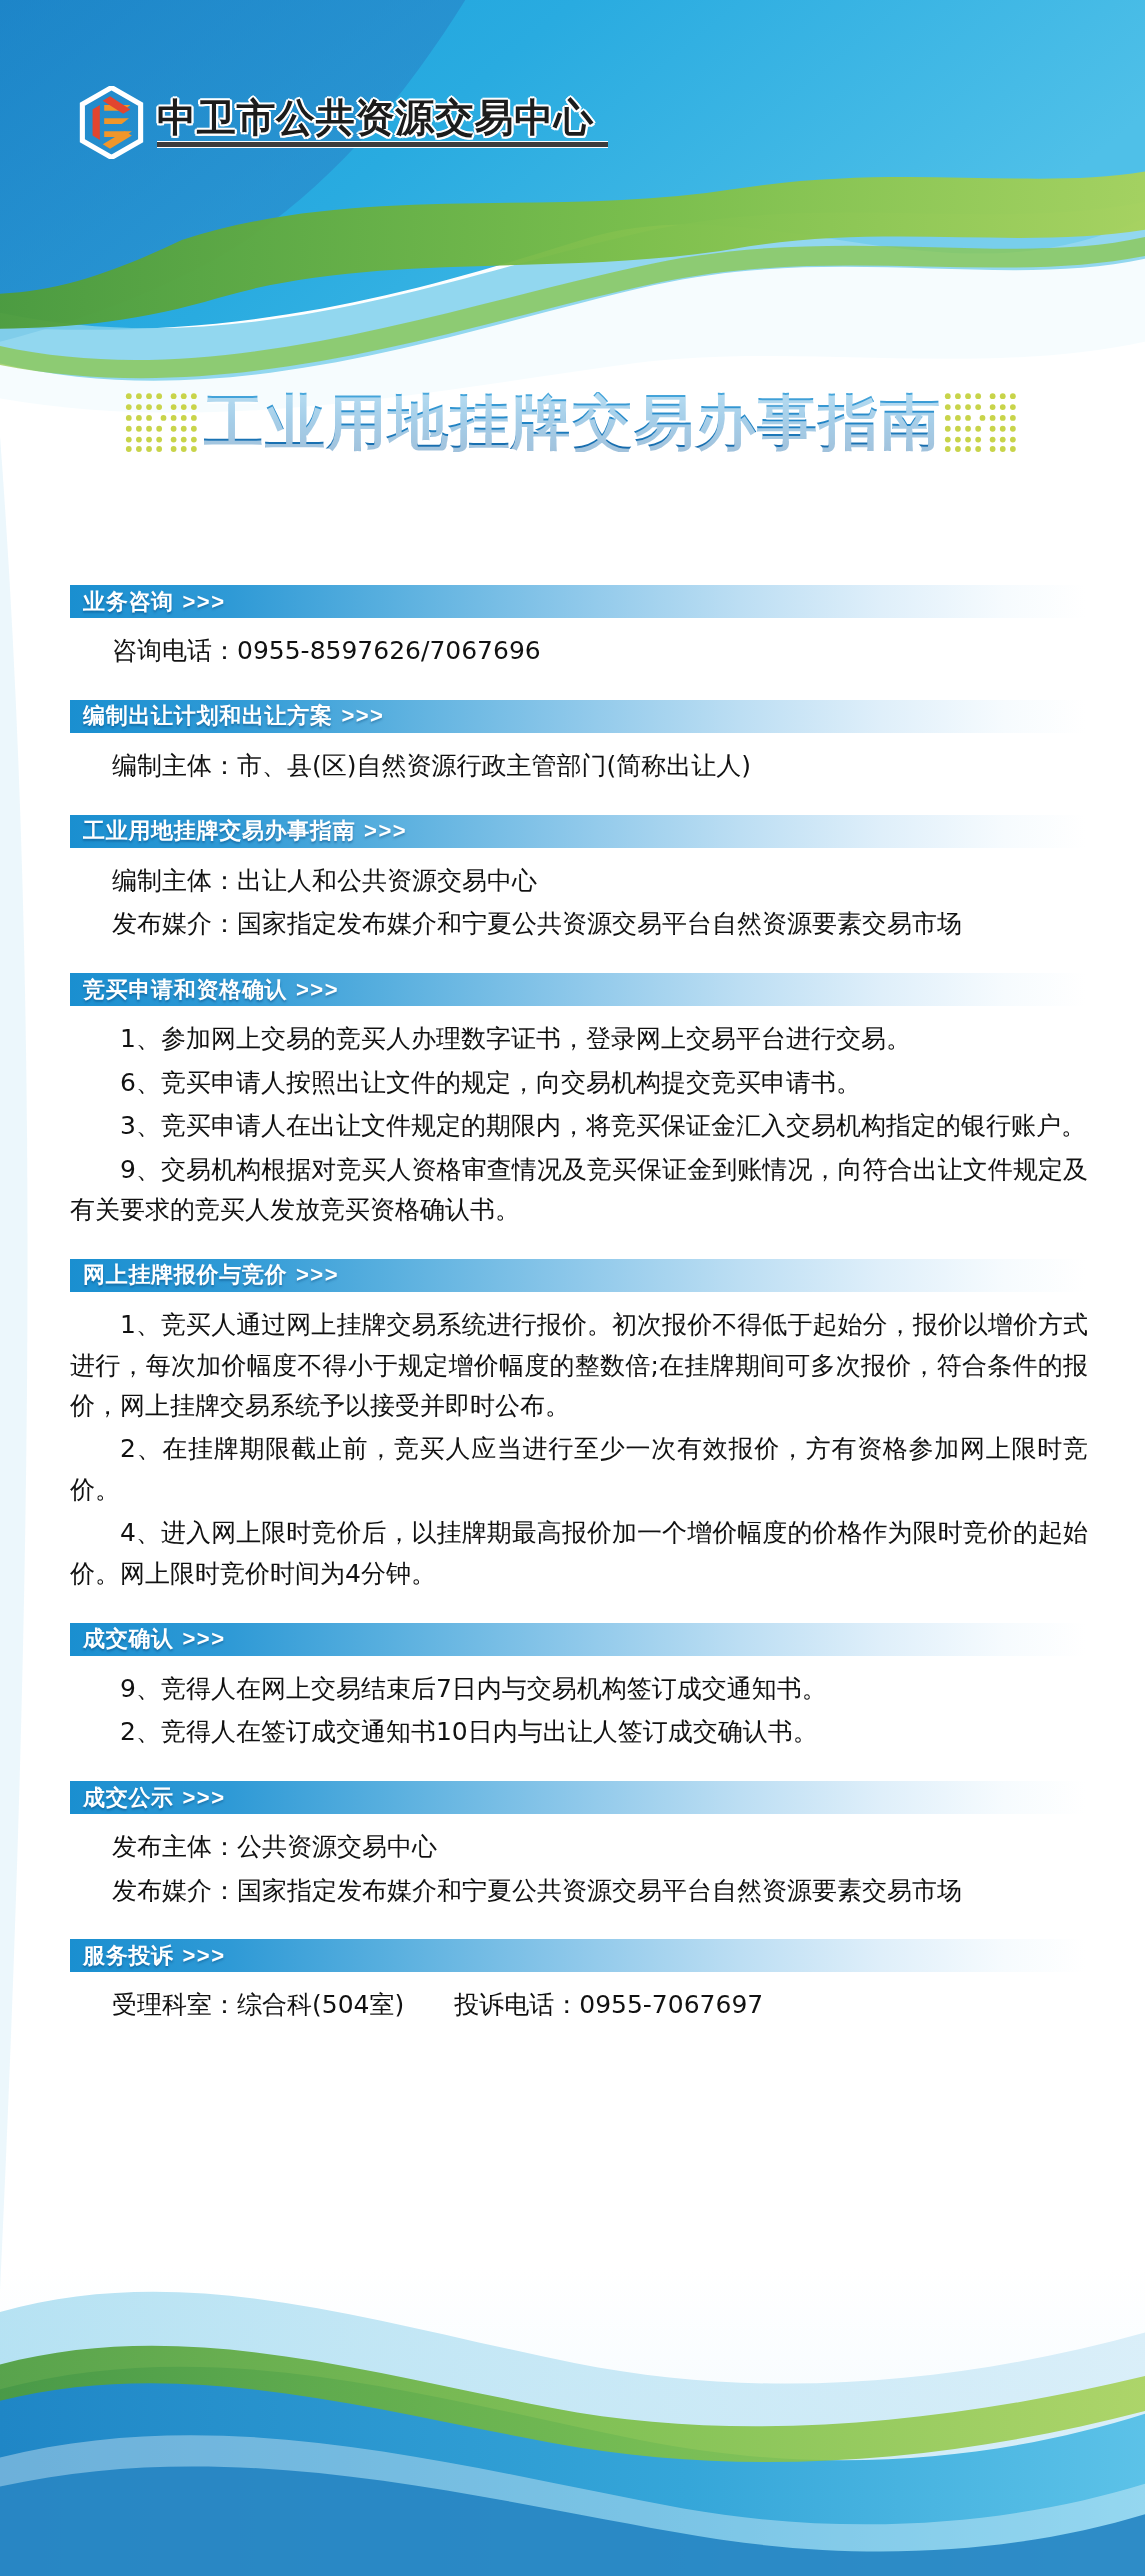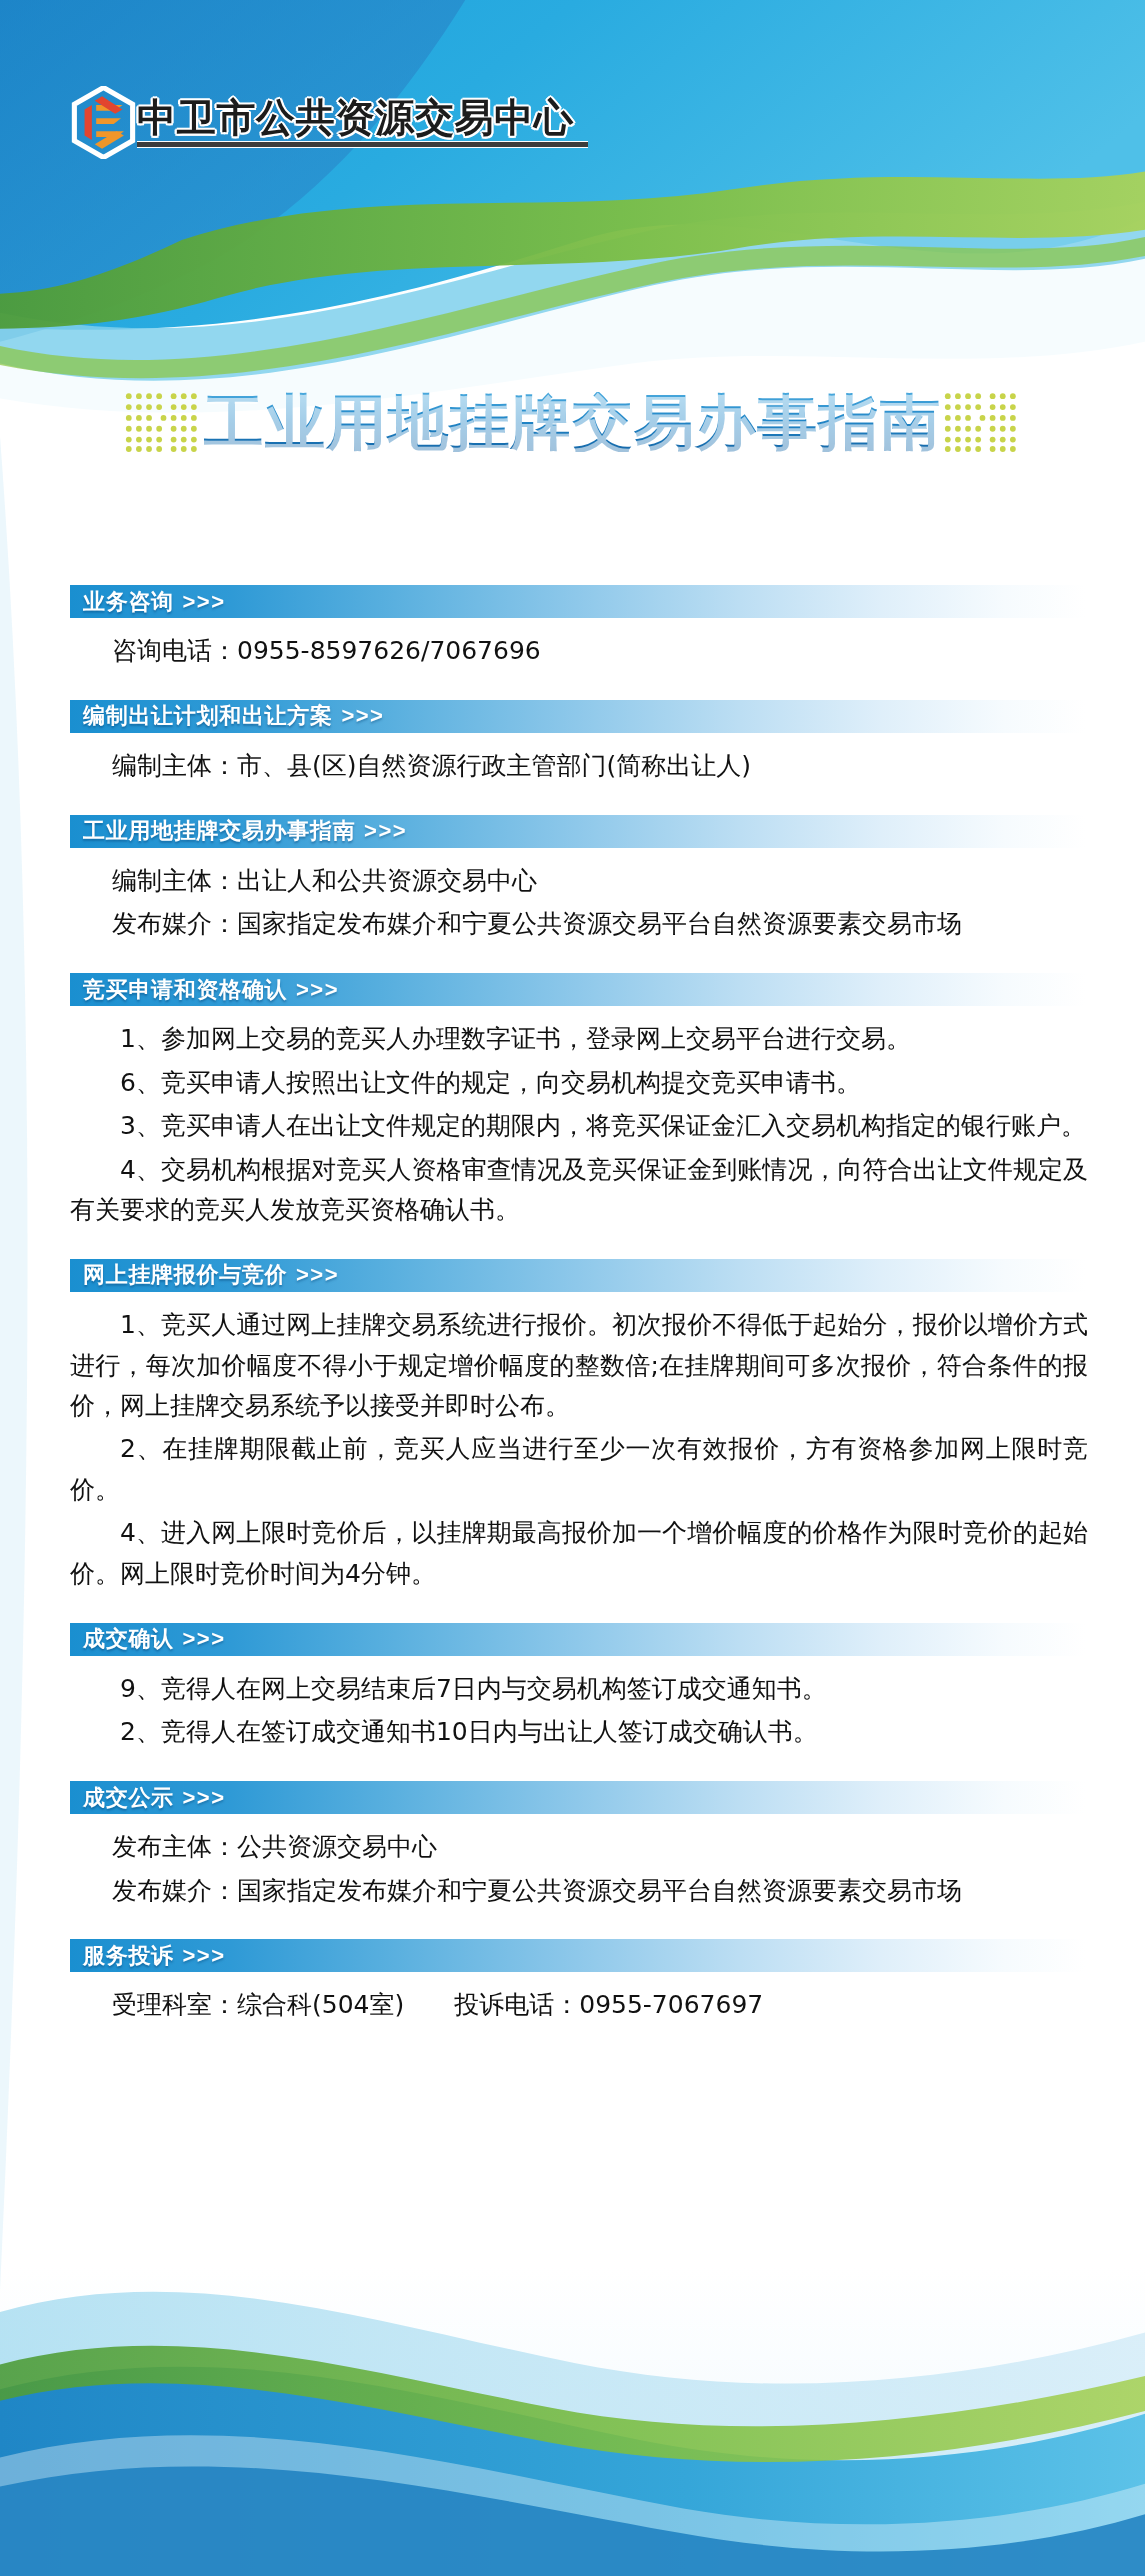--- a/index.html
+++ b/index.html
@@ -23,24 +23,24 @@
     position: absolute;
     top: 0; left: 0;
     width: 1145px;
     height: 2576px;
   }
 
   
   .header {
     position: absolute;
     top: 86px;
-    left: 70px;
+    left: 78px;
     display: flex;
     align-items: center;
-    gap: 0;
+    gap: 12px;
     z-index: 20;
   }
   .logo-mark {
     position: relative;
     width: 67px;
     height: 73px;
     flex: 0 0 auto;
   }
   .org-name-wrap {
     position: relative;
@@ -372,21 +372,21 @@
       </div>
       <div class="section">
         <div class="sec-head">
           <span class="sec-head-text">竞买申请和资格确认</span>
           <span class="sec-head-arrows">&gt;&gt;&gt;</span>
         </div>
         <div class="sec-body">
           <p class="para indent">1、参加网上交易的竞买人办理数字证书，登录网上交易平台进行交易。</p>
           <p class="para indent">6、竞买申请人按照出让文件的规定，向交易机构提交竞买申请书。</p>
           <p class="para indent">3、竞买申请人在出让文件规定的期限内，将竞买保证金汇入交易机构指定的银行账户。</p>
-          <p class="para indent">4、交易机构根据对竞买人资格审查情况及竞买保证金到账情况，向符合出让文件规定及有关要求的竞买人发放竞买资格确认书。</p>
+          <p class="para indent">9、交易机构根据对竞买人资格审查情况及竞买保证金到账情况，向符合出让文件规定及有关要求的竞买人发放竞买资格确认书。</p>
         </div>
       </div>
       <div class="section">
         <div class="sec-head">
           <span class="sec-head-text">网上挂牌报价与竞价</span>
           <span class="sec-head-arrows">&gt;&gt;&gt;</span>
         </div>
         <div class="sec-body">
           <p class="para indent">1、竞买人通过网上挂牌交易系统进行报价。初次报价不得低于起始分，报价以增价方式进行，每次加价幅度不得小于规定增价幅度的整数倍;在挂牌期间可多次报价，符合条件的报价，网上挂牌交易系统予以接受并即时公布。</p>
           <p class="para indent">2、在挂牌期限截止前，竞买人应当进行至少一次有效报价，方有资格参加网上限时竞价。</p>

